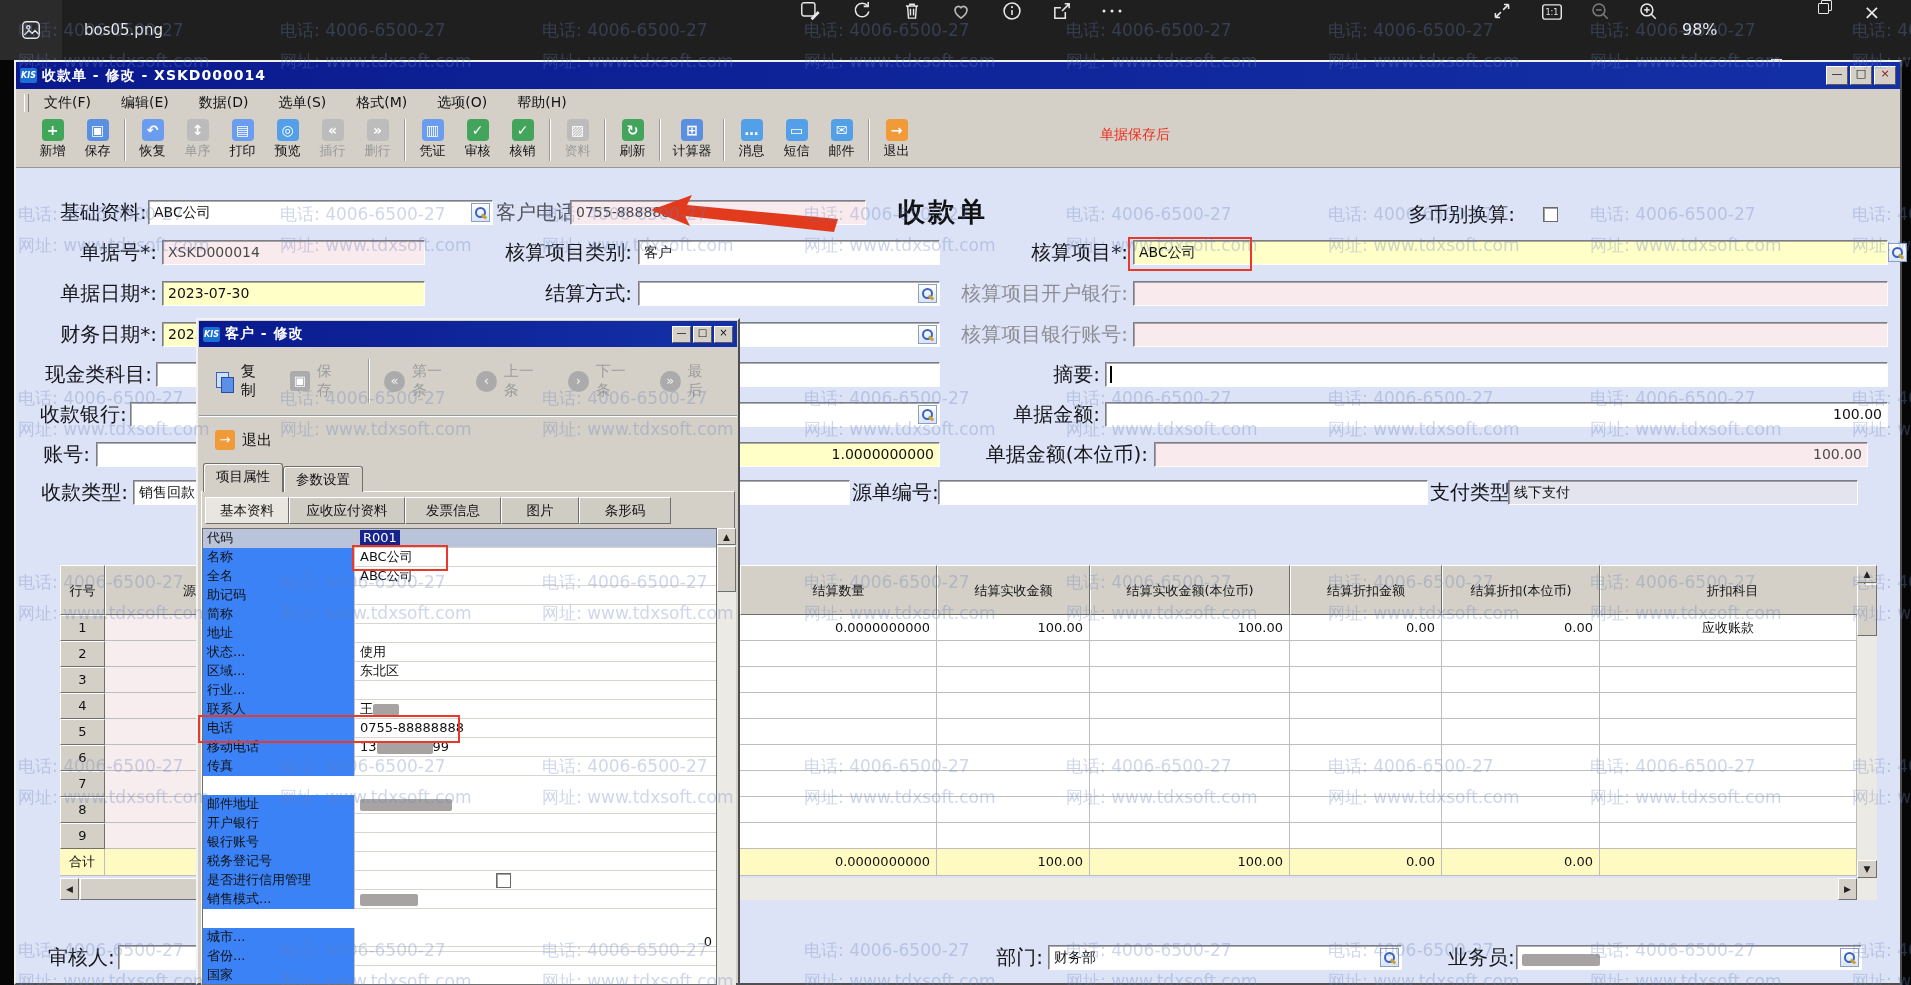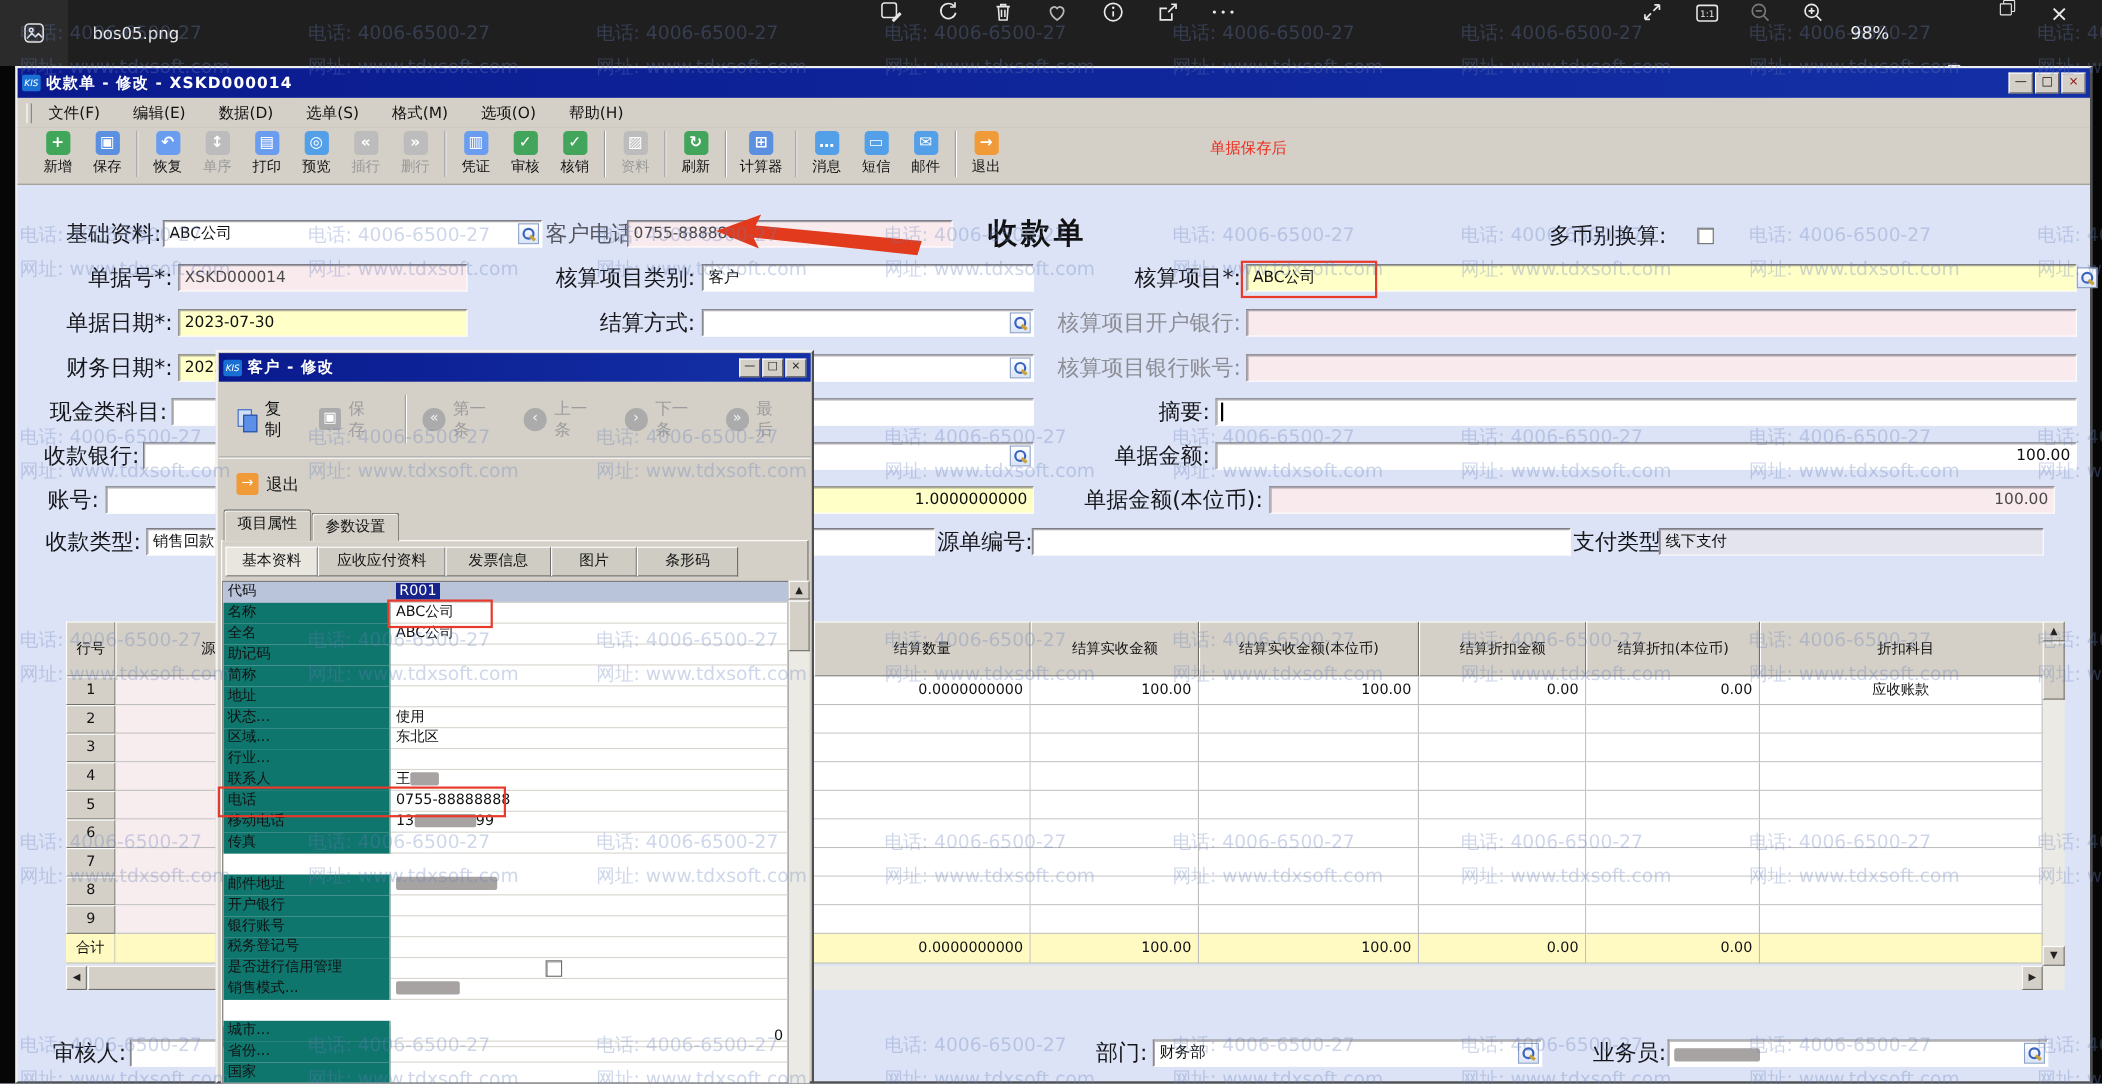--- a/index.html
+++ b/index.html
@@ -11,21 +11,21 @@
   #topbar{position:absolute;left:0;top:0;width:1911px;height:60px;background:#1f1f1f;z-index:50}
   #appicon-slab{position:absolute;left:0;top:0;width:62px;height:60px;background:#2b2b2b}
   .vb-file{position:absolute;left:84px;top:0;height:60px;line-height:60px;color:#ececec;font-size:15px}
   .vbtn{position:absolute;top:0;width:48px;height:60px;display:flex;justify-content:center;color:#e8e8e8}
   .vzoom{position:absolute;top:0;height:60px;line-height:60px;color:#f0f0f0;font-size:16px}
   
   #kiswin{position:absolute;left:14px;top:60px;width:1888px;height:925px;background:#dce3f6;
           border:2px solid;border-color:#efefef #4f4f4f #4f4f4f #efefef;box-sizing:border-box;z-index:1}
   .tbar{position:absolute;background:linear-gradient(90deg,#0a1a8e,#1430a6);color:#fff;display:flex;align-items:center;z-index:5}
   #kis-titlebar{left:16px;top:62px;width:1884px;height:27px}
-  .kis-logo{width:17px;height:15px;background:#1a6fd4;color:#fff;font-size:8px;font-weight:normal;font-style:italic;
+  .kis-logo{width:17px;height:15px;background:#1a6fd4;color:#fff;font-size:8px;font-weight:bold;font-style:italic;
             display:flex;align-items:center;justify-content:center;margin:0 5px 0 4px;border-radius:2px}
   .tbar .ttl{font-size:14px;font-weight:bold;letter-spacing:1px}
   .wbtns{margin-left:auto;display:flex;gap:2px;padding-right:4px}
   .wbtn{width:20px;height:17px;background:#d4d0c8;border:1px solid;border-color:#fff #5a5a5a #5a5a5a #fff;
         font-size:11px;line-height:14px;text-align:center;color:#111}
   .wbtn.sm{width:17px;height:15px;font-size:10px;line-height:12px}
   #menubar{position:absolute;left:16px;top:89px;width:1884px;height:27px;background:#d4d0c8;z-index:5;
            display:flex;align-items:center;border-bottom:1px solid #b8b4ac}
   .grip{width:3px;height:18px;border-left:1px solid #fff;border-right:1px solid #808080;margin-left:8px}
   .menu-item{font-size:14px;padding:0 15px;color:#111}
@@ -89,21 +89,21 @@
         border-radius:3px 3px 0 0;font-size:13.5px;line-height:24px;padding:0 12px;z-index:23;box-shadow:inset 1px 1px 0 #fff}
   .dtab.act{height:28px;z-index:24}
   #dlg-panel{position:absolute;left:201px;top:491px;width:534px;height:494px;background:#d4d0c8;
              border:1px solid;border-color:#fff #6f6f6f #6f6f6f #fff;box-sizing:border-box;z-index:23}
   .stab{position:absolute;height:27px;box-sizing:border-box;background:#cfccc4;border:1px solid;
         border-color:#fff #6f6f6f #6f6f6f #fff;font-size:13.5px;line-height:25px;text-align:center;z-index:24}
   .stab.act{background:#e8e6de}
   #pgrid{position:absolute;left:202px;top:528px;width:515px;height:457px;background:#fff;
          border:1px solid #6f6f6f;box-sizing:border-box;overflow:hidden;z-index:23}
   .prow{position:absolute;left:0;width:513px;height:19px;border-bottom:1px solid #d8d5ce;box-sizing:border-box}
-  .plab{position:absolute;left:0;top:0;width:152px;height:19px;background:#0f766e;border-right:1px solid #c9c6be;
+  .plab{position:absolute;left:0;top:0;width:152px;height:19px;background:#3b82f6;border-right:1px solid #c9c6be;
         font-size:13px;line-height:18px;padding-left:4px;box-sizing:border-box;white-space:nowrap;overflow:hidden}
   .pval{position:absolute;left:153px;top:0;width:360px;height:19px;font-size:13px;line-height:18px;padding:0 4px;
         box-sizing:border-box;white-space:nowrap;overflow:hidden}
   .prow.sel{background:#b9c3da}
   .prow.sel .plab{background:#b9c3da}
   .selval{background:#16248c;color:#fff;padding:0 3px}
   .blurpatch{display:inline-block;height:12px;background:#a7a3a3;border-radius:2px;vertical-align:middle;filter:blur(.6px)}
   #dgrid-scroll{position:absolute;left:717px;top:528px;width:19px;height:457px;background:#eceae4;z-index:23}
   
   .redbox{position:absolute;border:2px solid #e8392a;z-index:40;background:transparent}

